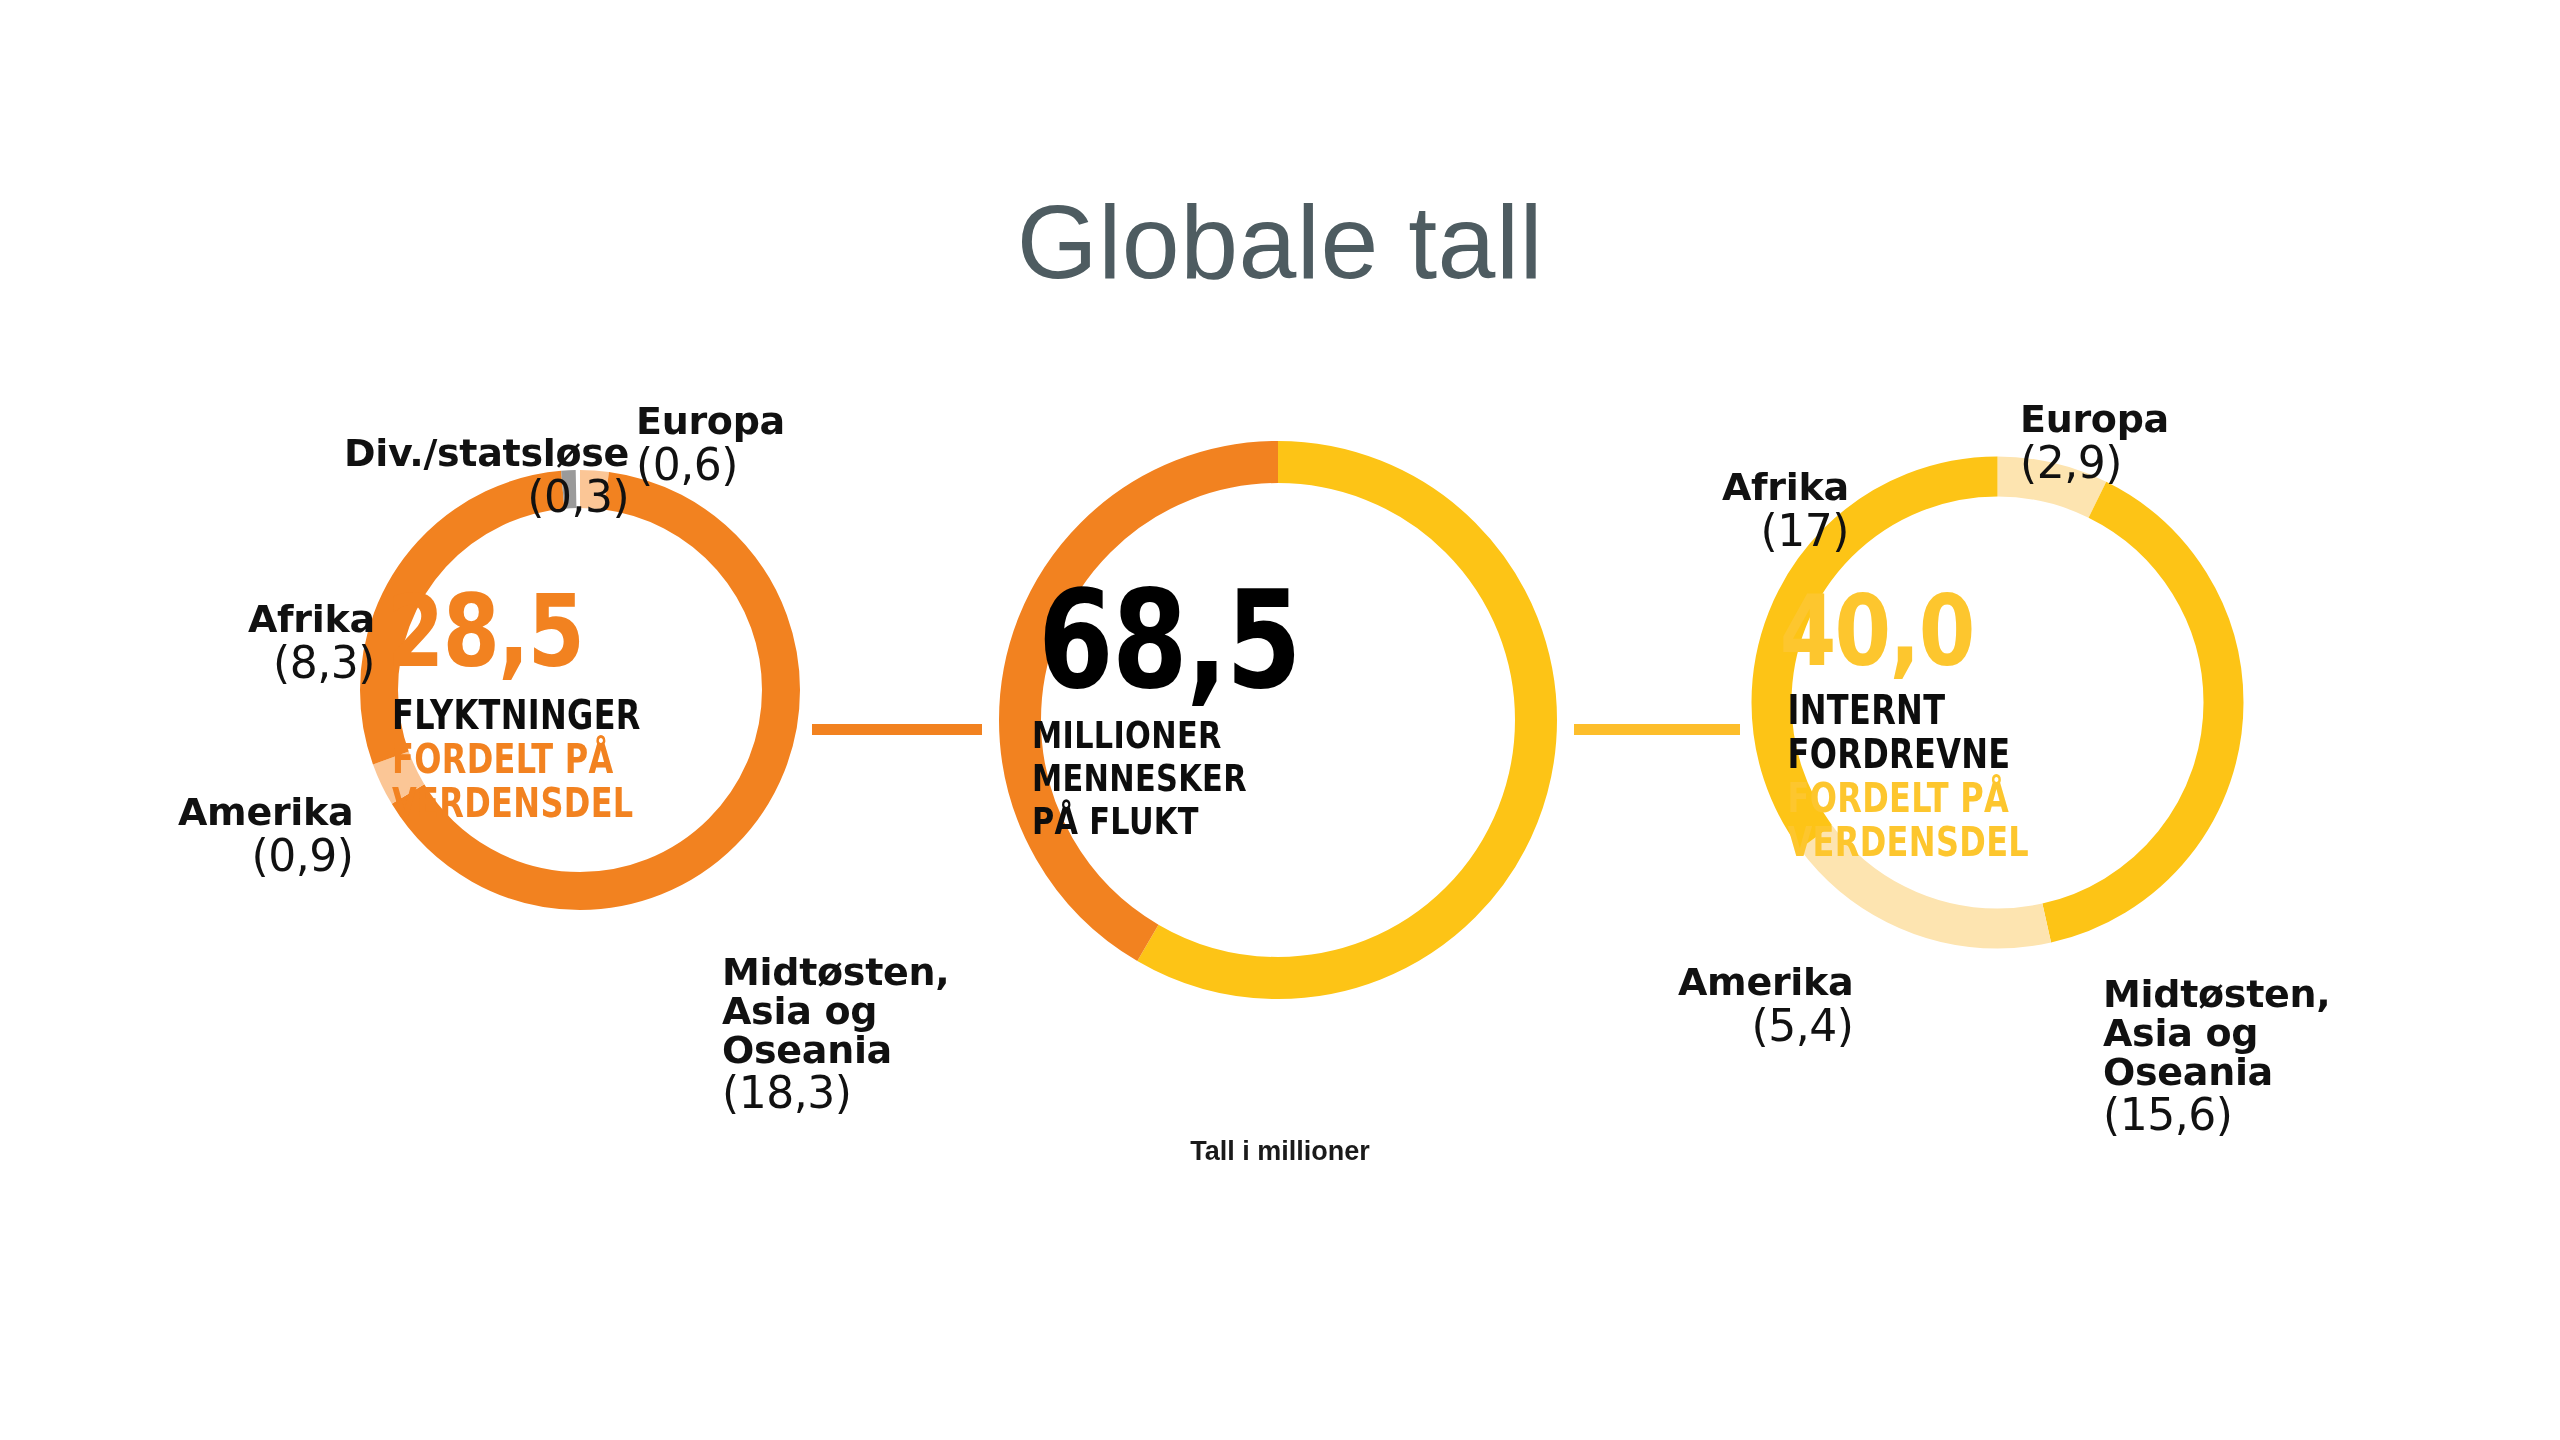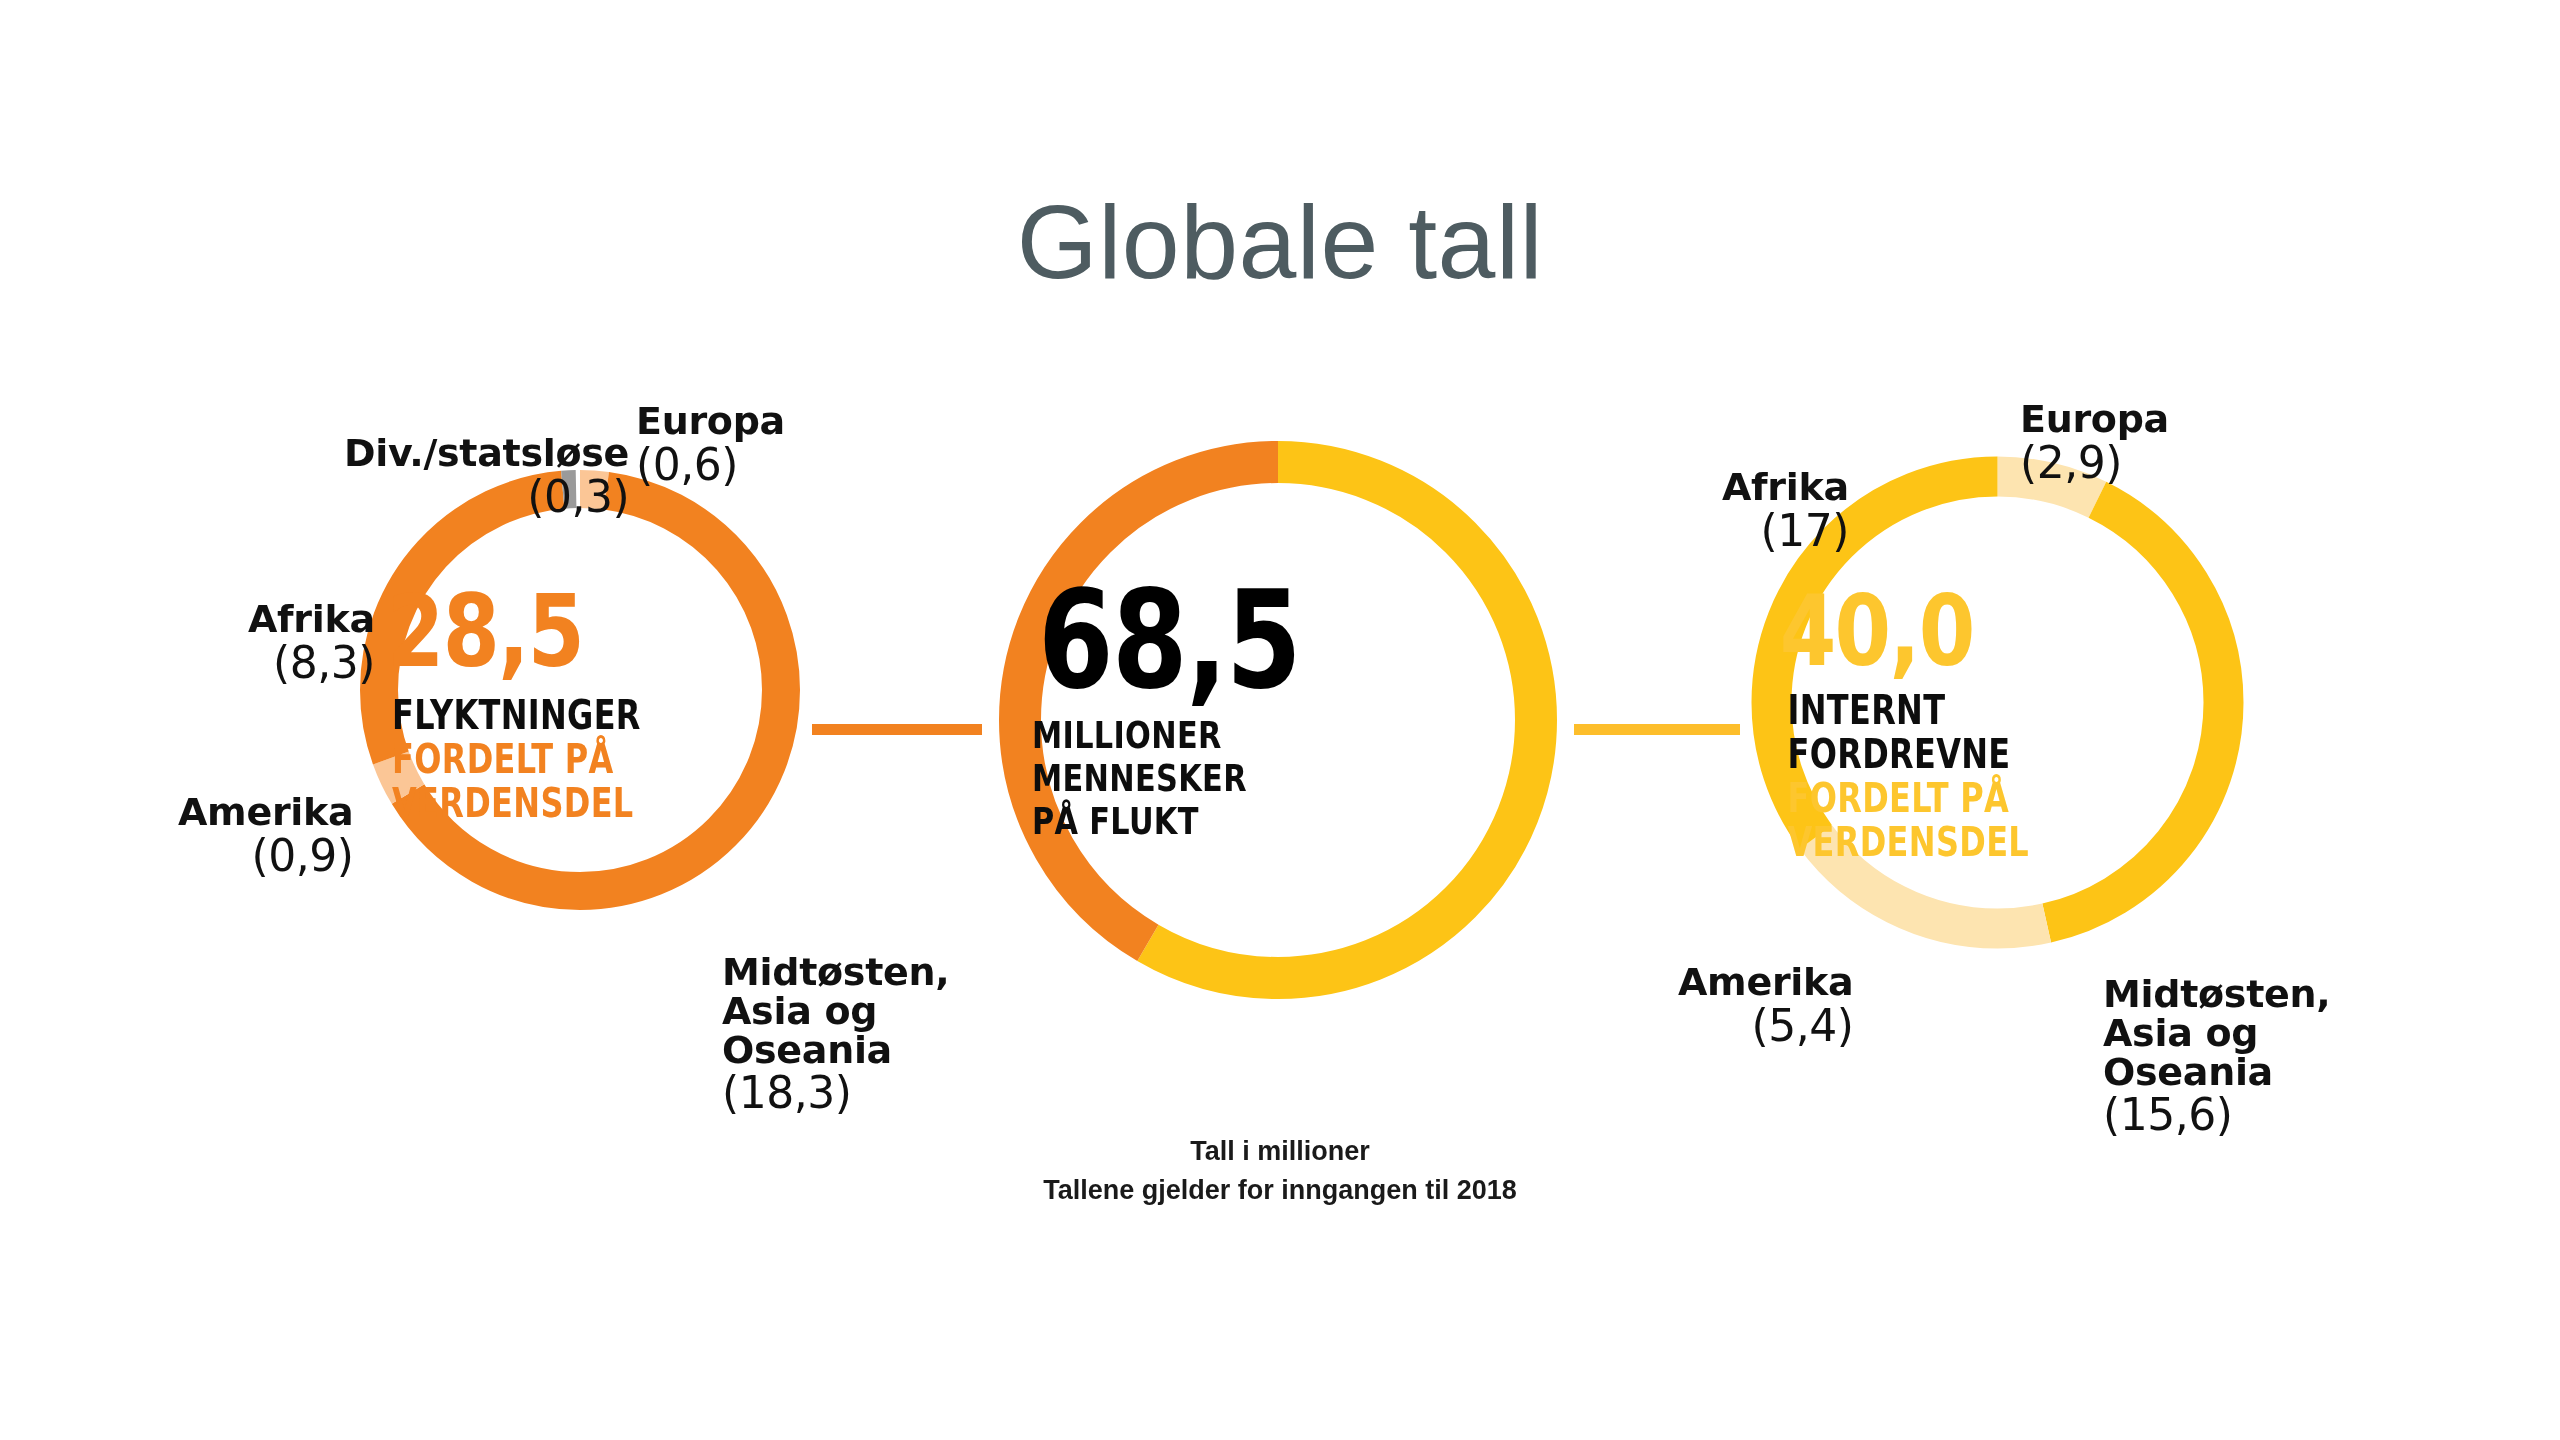--- a/index.html
+++ b/index.html
@@ -336,16 +336,15 @@
 
   <div class="seg-label" id="label-r-midt">
     <span class="name">Midtøsten,</span>
     <span class="name">Asia og</span>
     <span class="name">Oseania</span>
     <span class="val">(15,6)</span>
   </div>
 
   <div id="footnote">
     <span>Tall i millioner</span>
-    <span>Tallene gjelder for inngangen til 2018</span>
   </div>
 
 </div>
 
 </body></html>

